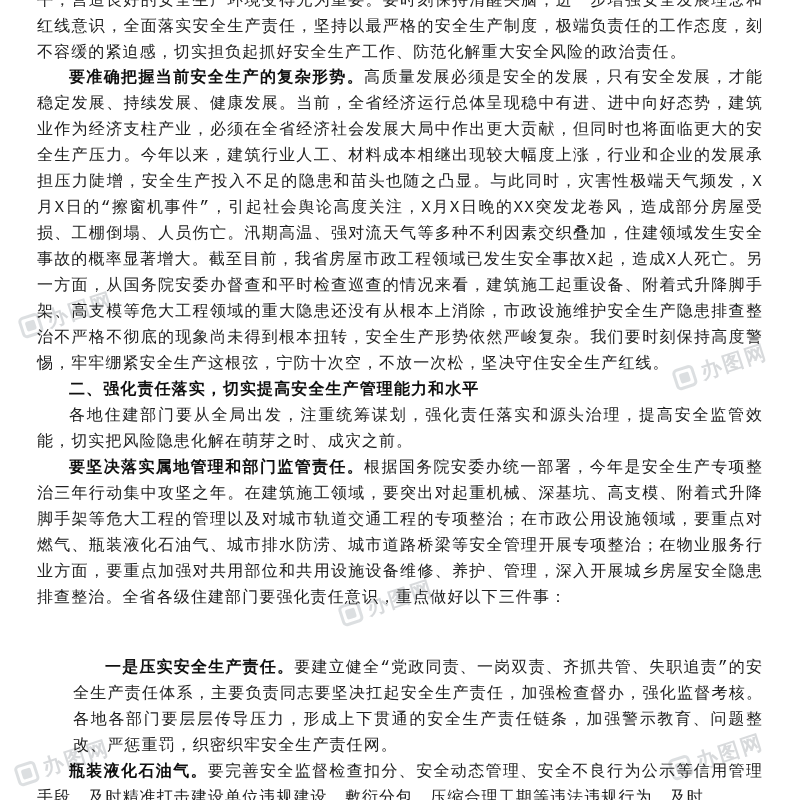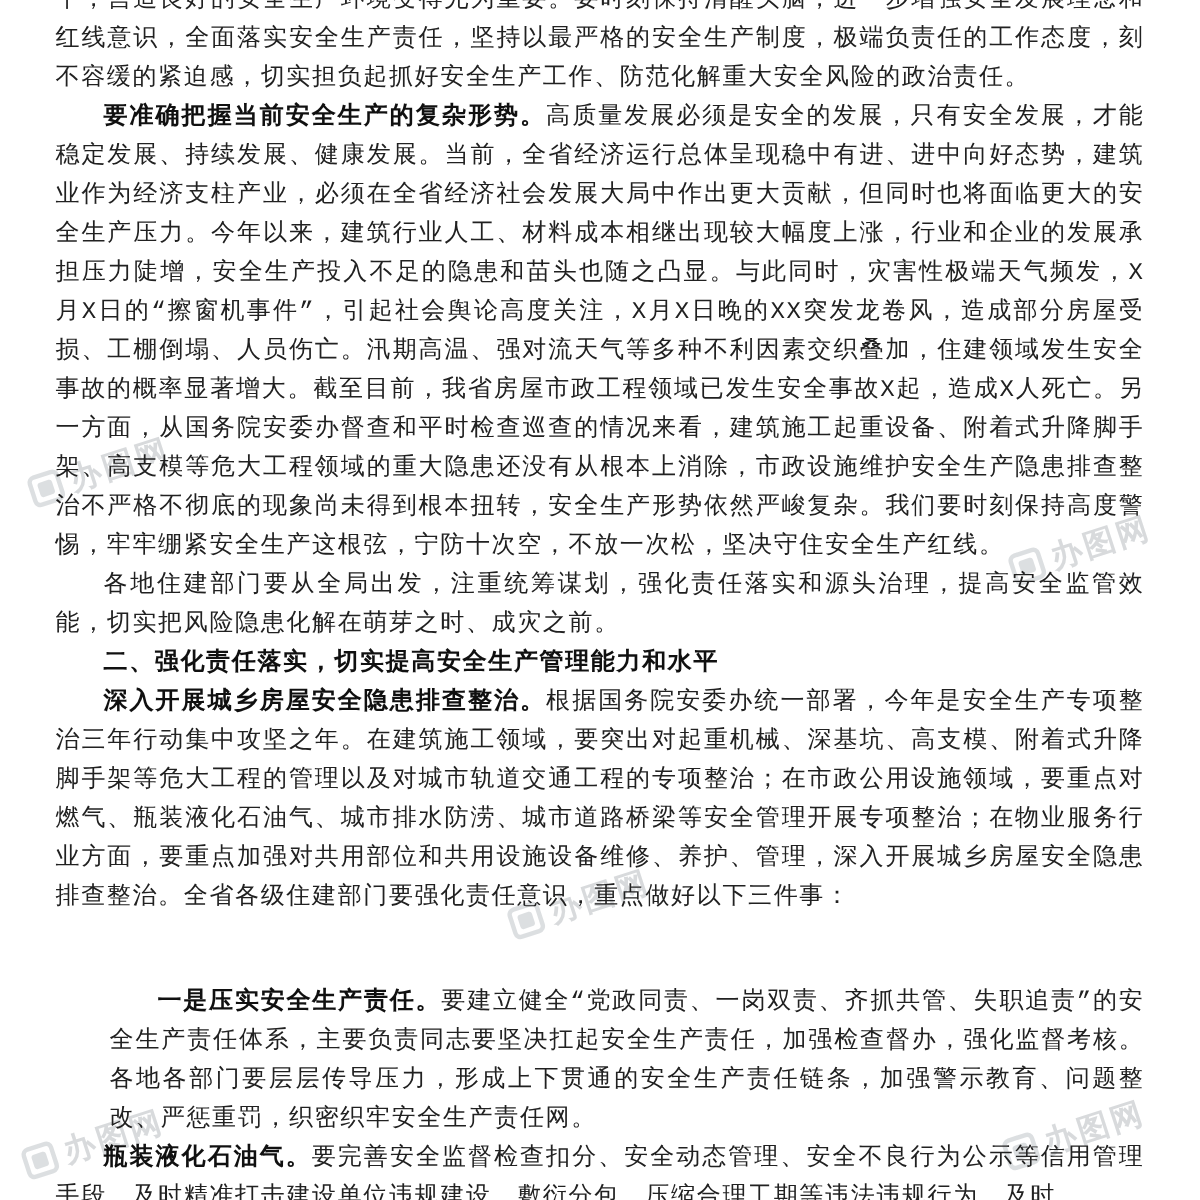--- a/index.html
+++ b/index.html
@@ -95,24 +95,24 @@
     <span class="wm-logo"></span>
     <span class="wm-text">办图网</span>
   </div>
 
   <div class="content">
 
     <p class="para"><span>平，营造良好的安全生产环境变得尤为重要。要时刻保持清醒头脑，进一步增强安全发展理念和红线意识，全面落实安全生产责任，坚持以最严格的安全生产制度，极端负责任的工作态度，刻不容缓的紧迫感，切实担负起抓好安全生产工作、防范化解重大安全风险的政治责任。</span></p>
 
     <p class="para indent"><b>要准确把握当前安全生产的复杂形势。</b><span>高质量发展必须是安全的发展，只有安全发展，才能稳定发展、持续发展、健康发展。当前，全省经济运行总体呈现稳中有进、进中向好态势，建筑业作为经济支柱产业，必须在全省经济社会发展大局中作出更大贡献，但同时也将面临更大的安全生产压力。今年以来，建筑行业人工、材料成本相继出现较大幅度上涨，行业和企业的发展承担压力陡增，安全生产投入不足的隐患和苗头也随之凸显。与此同时，灾害性极端天气频发，X月X日的“擦窗机事件”，引起社会舆论高度关注，X月X日晚的XX突发龙卷风，造成部分房屋受损、工棚倒塌、人员伤亡。汛期高温、强对流天气等多种不利因素交织叠加，住建领域发生安全事故的概率显著增大。截至目前，我省房屋市政工程领域已发生安全事故X起，造成X人死亡。另一方面，从国务院安委办督查和平时检查巡查的情况来看，建筑施工起重设备、附着式升降脚手架、高支模等危大工程领域的重大隐患还没有从根本上消除，市政设施维护安全生产隐患排查整治不严格不彻底的现象尚未得到根本扭转，安全生产形势依然严峻复杂。我们要时刻保持高度警惕，牢牢绷紧安全生产这根弦，宁防十次空，不放一次松，坚决守住安全生产红线。</span></p>
 
+    <p class="para indent heading"><b>二、强化责任落实，切实提高安全生产管理能力和水平</b></p>
+
     <p class="para indent"><span>各地住建部门要从全局出发，注重统筹谋划，强化责任落实和源头治理，提高安全监管效能，切实把风险隐患化解在萌芽之时、成灾之前。</span></p>
 
-    <p class="para indent heading"><b>二、强化责任落实，切实提高安全生产管理能力和水平</b></p>
-
-    <p class="para indent"><b>深入开展城乡房屋安全隐患排查整治。</b><span>根据国务院安委办统一部署，今年是安全生产专项整治三年行动集中攻坚之年。在建筑施工领域，要突出对起重机械、深基坑、高支模、附着式升降脚手架等危大工程的管理以及对城市轨道交通工程的专项整治；在市政公用设施领域，要重点对燃气、瓶装液化石油气、城市排水防涝、城市道路桥梁等安全管理开展专项整治；在物业服务行业方面，要重点加强对共用部位和共用设施设备维修、养护、管理，深入开展城乡房屋安全隐患排查整治。全省各级住建部门要强化责任意识，重点做好以下三件事：</span></p>
+    <p class="para indent"><b>要坚决落实属地管理和部门监管责任。</b><span>根据国务院安委办统一部署，今年是安全生产专项整治三年行动集中攻坚之年。在建筑施工领域，要突出对起重机械、深基坑、高支模、附着式升降脚手架等危大工程的管理以及对城市轨道交通工程的专项整治；在市政公用设施领域，要重点对燃气、瓶装液化石油气、城市排水防涝、城市道路桥梁等安全管理开展专项整治；在物业服务行业方面，要重点加强对共用部位和共用设施设备维修、养护、管理，深入开展城乡房屋安全隐患排查整治。全省各级住建部门要强化责任意识，重点做好以下三件事：</span></p>
 
     <p class="para indent gap-before"><b>一是压实安全生产责任。</b><span>要建立健全“党政同责、一岗双责、齐抓共管、失职追责”的安全生产责任体系，主要负责同志要坚决扛起安全生产责任，加强检查督办，强化监督考核。各地各部门要层层传导压力，形成上下贯通的安全生产责任链条，加强警示教育、问题整改、严惩重罚，织密织牢安全生产责任网。</span></p>
 
     <p class="para indent"><b>瓶装液化石油气。</b><span>要完善安全监督检查扣分、安全动态管理、安全不良行为公示等信用管理手段，及时精准打击建设单位违规建设、敷衍分包、压缩合理工期等违法违规行为，及时</span></p>
 
   </div>
 </div>
 
 </body></html>

